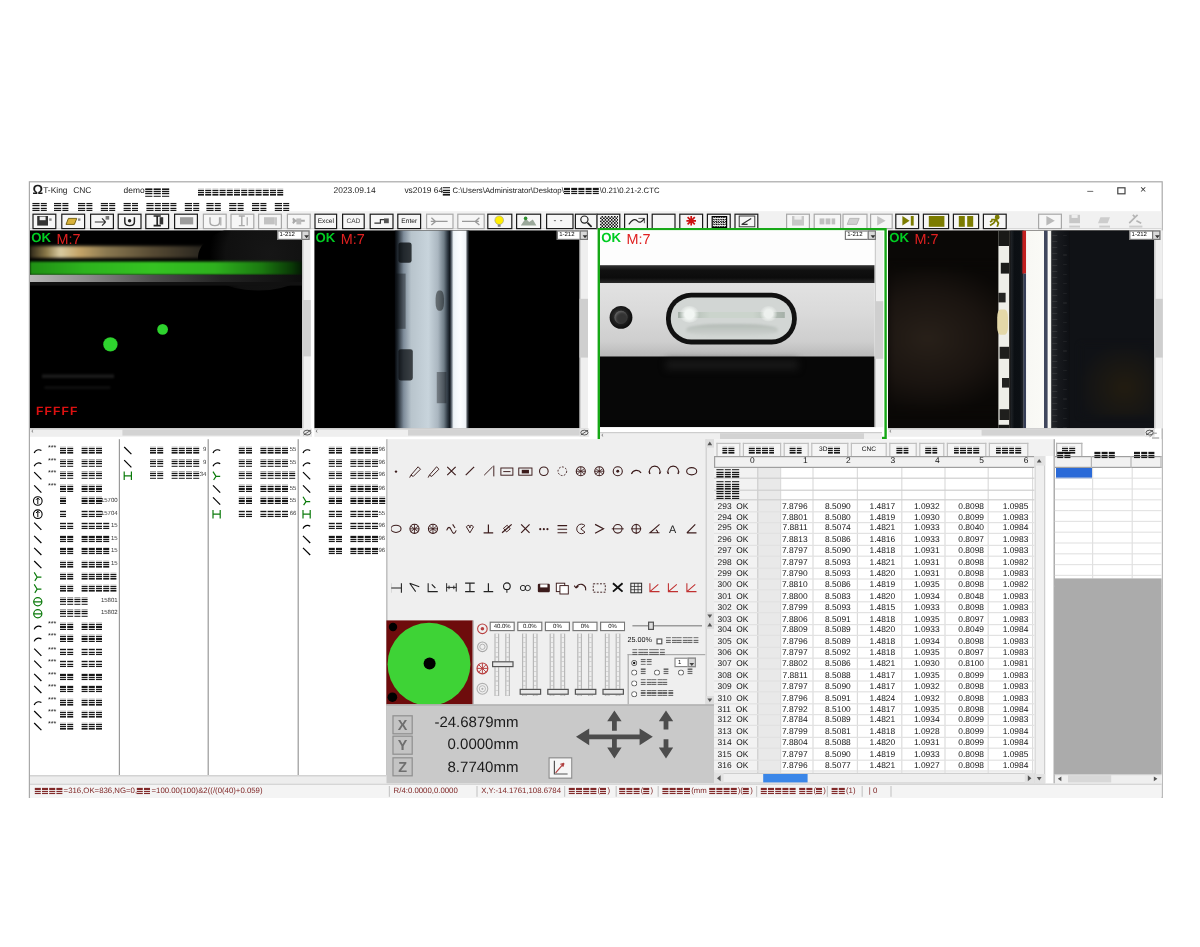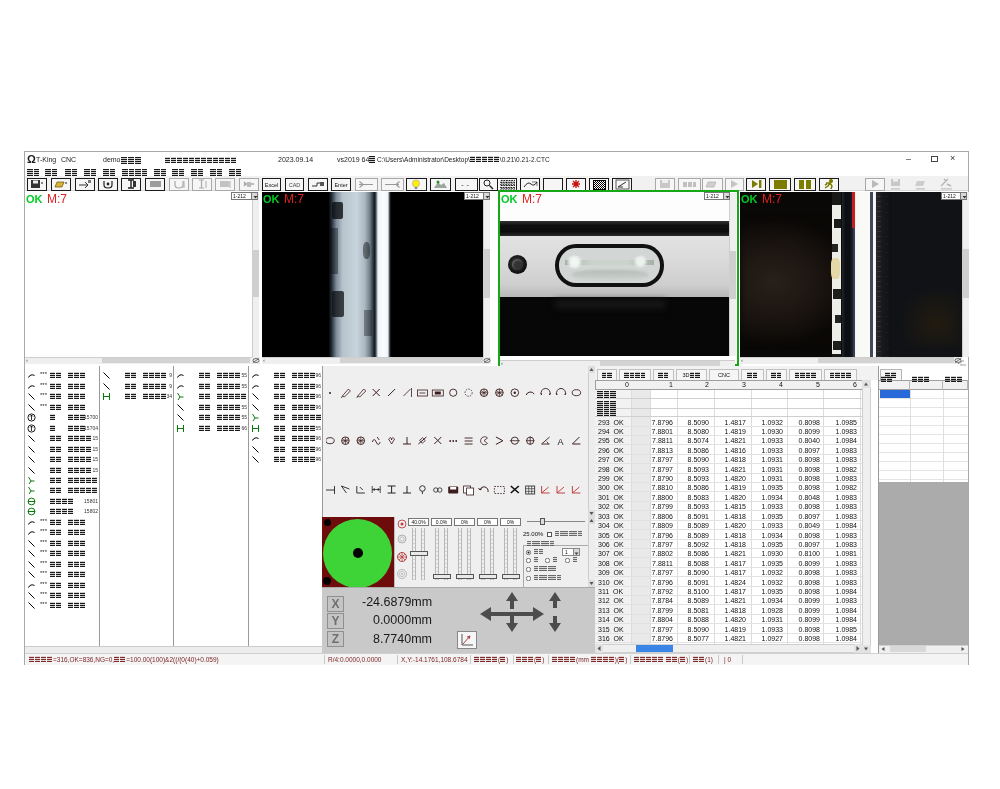--- a/index.html
+++ b/index.html
@@ -229,20 +229,32 @@
       <svg width="16" height="12">
         <path d="M2 8 L4 3 H12 L10 8 Z" fill="#cdcdcd"></path>
         <rect x="3" y="10" width="9" height="1.6" fill="#ccc"></rect>
       </svg>
     </div>
 <div style="position:absolute;left:938px;top:178px;font-size:10px;line-height:11px;white-space:nowrap;color:;">
       <svg width="18" height="12">
         <path d="M3 8 L8 3 M8 3 L6 1 M8 3 L10 1 M9 6 L13 8" stroke="#b5b5b5" stroke-width="1.4" fill="none"></path>
         <rect x="3" y="10" width="11" height="1.6" fill="#ccc"></rect>
       </svg>
+    </div>
+<div style="position:absolute;left:25px;top:192px;width:227px;height:165px;background:#000;overflow:hidden;">
+      <div style="position:absolute;left:0px;top:13px;width:227px;height:10px;background:linear-gradient(90deg,#2e2818 0%,#8a7848 6%,#d8caa0 11%,#c4a468 18%,#8a7850 28%,#564a33 45%,#2c2820 62%,#121009 80%,#000 100%);filter:blur(1.2px);"></div>
+      <div style="position:absolute;left:140px;top:-5px;width:100px;height:55px;background:radial-gradient(circle at 60% 45%,#161616 0%,#101010 55%,#000 75%);border-radius:50%;"></div>
+      <div style="position:absolute;left:0px;top:26px;width:227px;height:11px;background:linear-gradient(90deg,#1f8f14 0%,#2db31e 20%,#35c322 45%,#2eb01e 68%,#1b7a10 85%,#0a3a06 96%,#031803 100%);filter:blur(0.7px);"></div>
+      <div style="position:absolute;left:0px;top:37px;width:227px;height:6px;background:linear-gradient(90deg,#b8b8b8 0%,#8e8e8e 20%,#4e4e4e 45%,#242424 70%,#0c0c0c 100%);filter:blur(0.6px);"></div>
+      <div style="position:absolute;left:0px;top:43px;width:227px;height:3px;background:#111;"></div>
+      <div style="position:absolute;left:61px;top:89px;width:12px;height:12px;background:radial-gradient(circle,#2ed32e 60%,#1a9a1a 90%);border-radius:50%;"></div>
+      <div style="position:absolute;left:106px;top:78px;width:9px;height:9px;background:radial-gradient(circle,#2ed32e 60%,#1a9a1a 90%);border-radius:50%;"></div>
+      <div style="position:absolute;left:10px;top:120px;width:60px;height:3px;background:#333;filter:blur(1px);opacity:.55;"></div>
+      <div style="position:absolute;left:12px;top:130px;width:55px;height:2px;background:#2a2a2a;filter:blur(1px);opacity:.45;"></div>
+      <div style="position:absolute;left:5px;top:146px;font-size:10px;line-height:11px;white-space:nowrap;color:#dd1111;font-weight:bold;letter-spacing:1px;">FFFFF</div>
     </div>
 <div style="position:absolute;left:26px;top:193px;font-size:11px;line-height:12px;white-space:nowrap;color:#00cc22;font-weight:bold;letter-spacing:0px;">OK</div>
     <div style="position:absolute;left:47px;top:193px;font-size:12px;line-height:13px;white-space:nowrap;color:#e02020;">M:7</div>
 <div style="position:absolute;left:252px;top:192px;width:7px;height:165px;background:#efefef;border-left:1px solid #cdcdcd;"></div>
     <div style="position:absolute;left:252px;top:250px;width:7px;height:47px;background:#cfcfcf;"></div>
 <div style="position:absolute;left:25px;top:357px;width:227px;height:7px;background:#efefef;border-top:1px solid #cdcdcd;"></div>
     <div style="position:absolute;left:102px;top:358px;width:148px;height:5px;background:#d3d3d3;"></div>
     <div style="position:absolute;left:26px;top:358px;font-size:6px;color:#555;line-height:5px;">‹</div>
 <div style="position:absolute;left:252px;top:357px;width:8px;height:7px;background:#e8e8e8;">
       <svg width="8" height="7">

